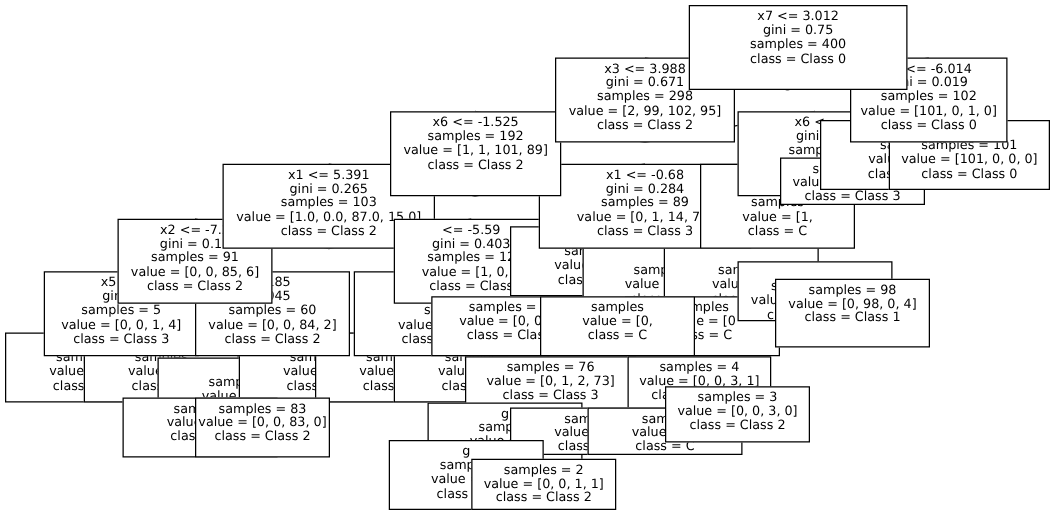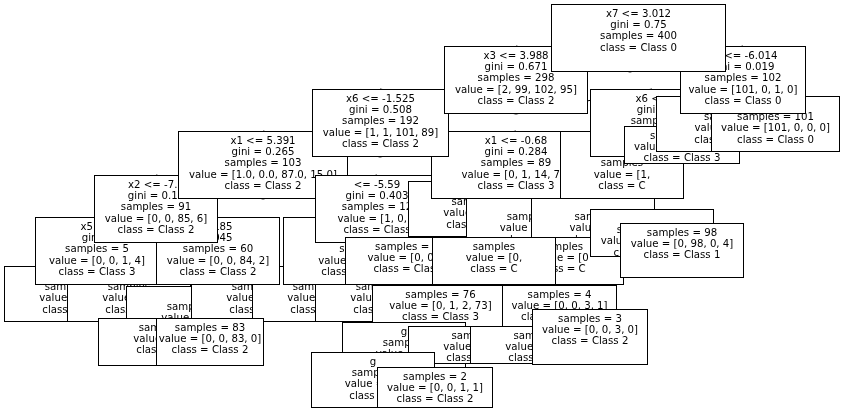--- a/index.html
+++ b/index.html
@@ -178,21 +178,21 @@
       <div class="node" style="left: 408px; top: 326px; width: 124px; height: 38px; z-index: 24;">
         <span>sample</span>
         <span>value = [0</span>
         <span>class = C</span>
       </div>
       <div class="node" style="left: 470px; top: 326px; width: 124px; height: 38px; z-index: 25;">
         <span>sample</span>
         <span>value = [0</span>
         <span>class = C</span>
       </div>
-      <div class="node" style="left: 532px; top: 309px; width: 116px; height: 56px; z-index: 26;">
+      <div class="node" style="left: 532px; top: 309px; width: 116px; height: 45px; z-index: 26;">
         <span>samples = 3</span>
         <span>value = [0, 0, 3, 0]</span>
         <span>class = Class 2</span>
       </div>
       <div class="node" style="left: 311px; top: 352px; width: 124px; height: 56px; z-index: 27;">
         <span>g</span>
         <span>samples</span>
         <span>value = [0,</span>
         <span>class = C</span>
       </div>
@@ -221,21 +221,20 @@
         <span>value = [0, 98, 0, 1]</span>
         <span>class = Class 1</span>
       </div>
       <div class="node" style="left: 620px; top: 223px; width: 124px; height: 55px; z-index: 32;">
         <span>samples = 98</span>
         <span>value = [0, 98, 0, 4]</span>
         <span>class = Class 1</span>
       </div>
       <div class="node" style="left: 312px; top: 89px; width: 137px; height: 68px; z-index: 33;">
         <span>x6 &lt;= -1.525</span>
-        <span>gini = 0.508</span>
         <span>samples = 192</span>
         <span>value = [1, 1, 101, 89]</span>
         <span>class = Class 2</span>
       </div>
       <div class="node" style="left: 590px; top: 89px; width: 124px; height: 68px; z-index: 34;">
         <span>x6 &lt;= </span>
         <span>gini = </span>
         <span>samples</span>
         <span>value = [1,</span>
         <span>class = C</span>

